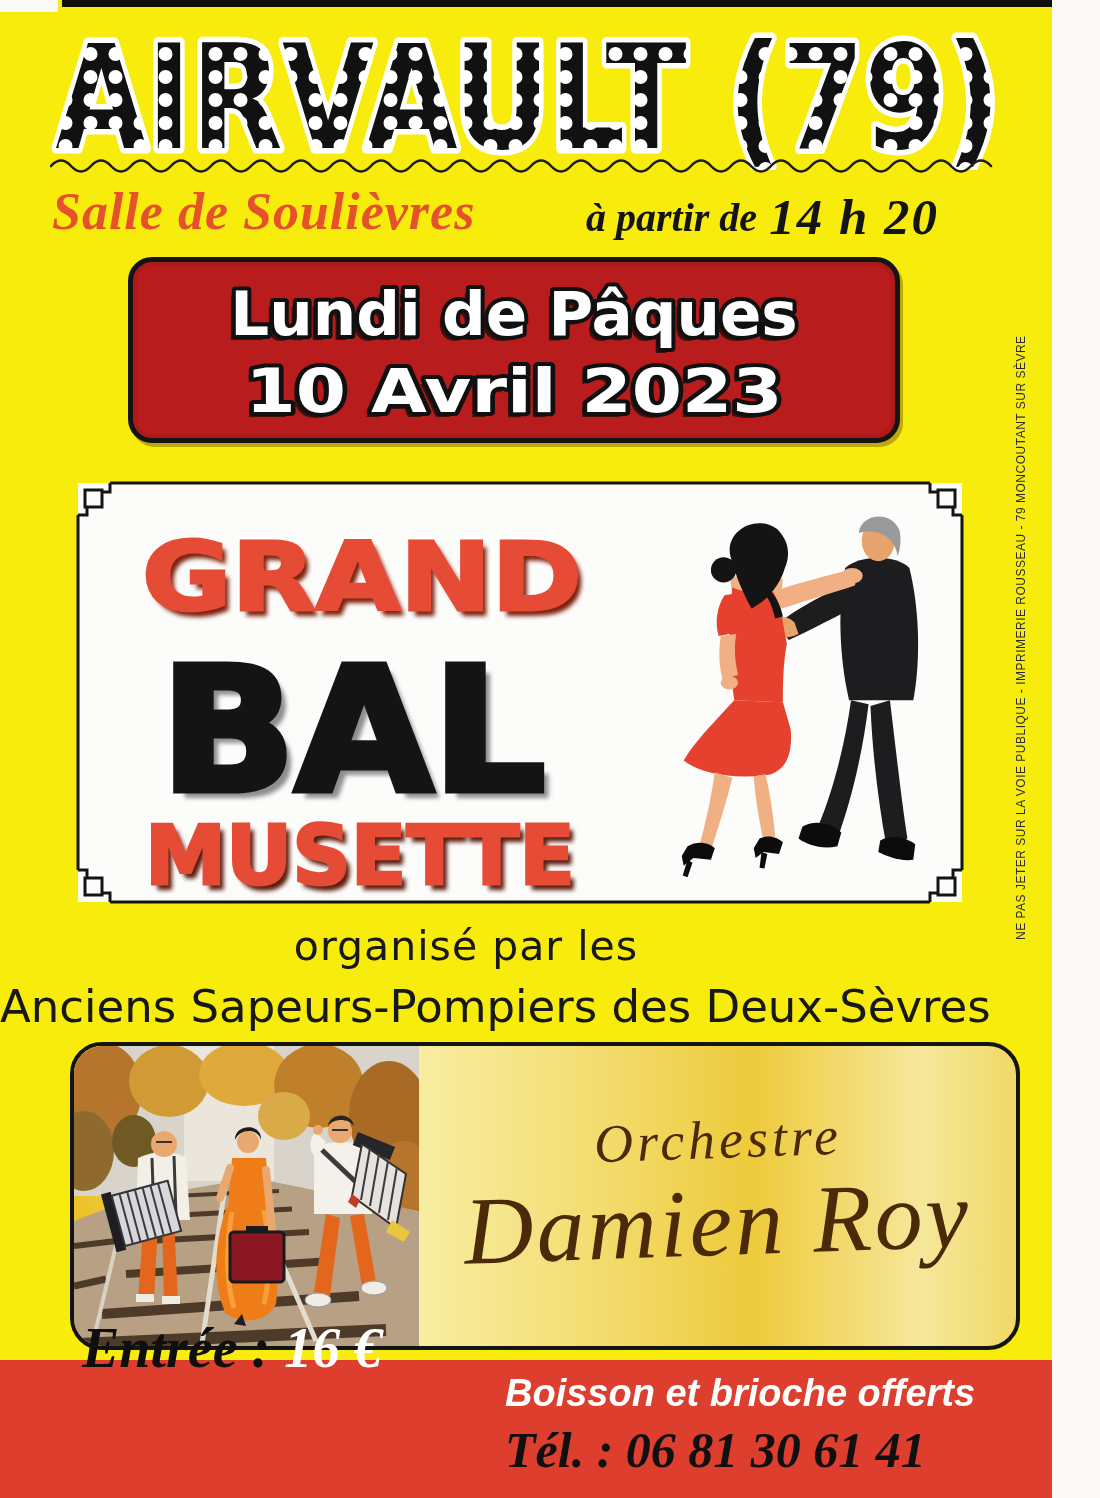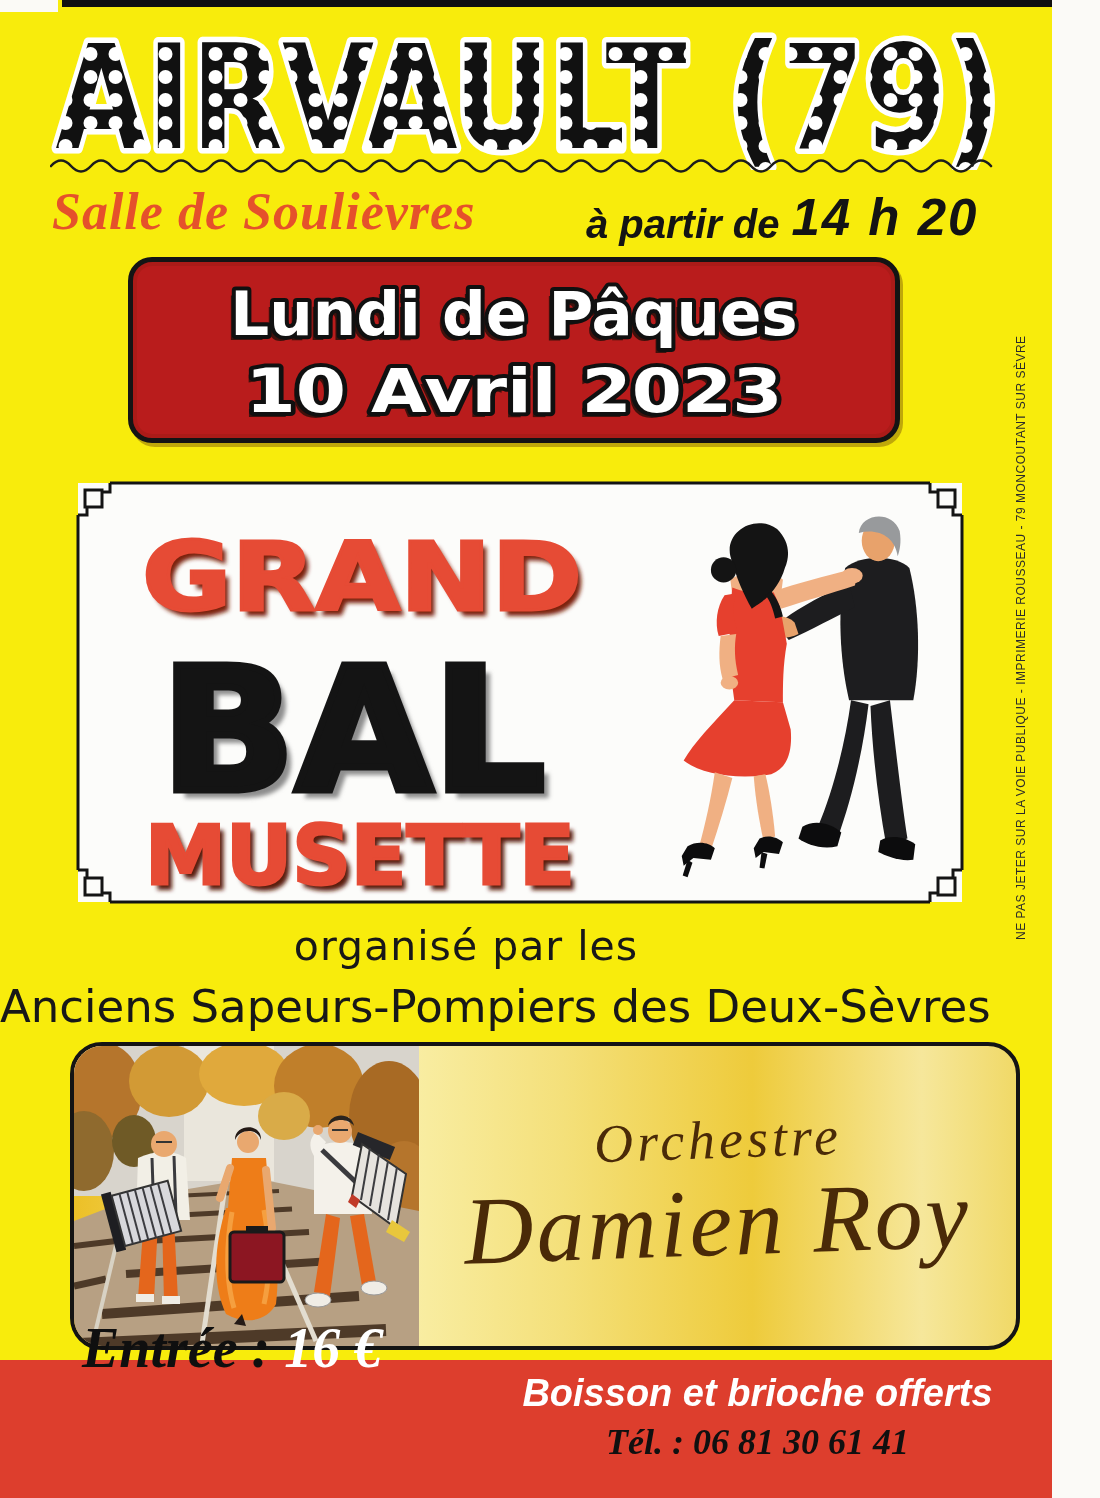--- a/index.html
+++ b/index.html
@@ -13,22 +13,22 @@
   .right-margin{position:absolute;left:1052px;top:0;width:48px;height:1498px;background:#fbfaf7;}
 
   .title-svg{position:absolute;left:28px;top:20px;width:1000px;height:150px;}
   .wave-svg{position:absolute;left:50px;top:156px;width:960px;height:18px;}
 
   .venue{
     position:absolute;left:52px;top:182px;
     font-family:"Liberation Serif",serif;font-style:italic;font-weight:bold;
     font-size:52px;color:#e5512b;letter-spacing:1px;white-space:nowrap;
   }
-  .time-row{position:absolute;left:586px;top:188px;display:flex;align-items:flex-end;gap:12px;
-    font-family:Liberation Sans, sans-serif;font-style:italic;font-weight:bold;color:#141414;white-space:nowrap;}
+  .time-row{position:absolute;left:586px;top:188px;display:flex;align-items:center;gap:12px;
+    font-family:Liberation Serif, serif;font-style:italic;font-weight:bold;color:#141414;white-space:nowrap;}
   .time-prefix{font-size:40px;}
   .time-value{font-size:51px;letter-spacing:2px;}
 
   .date-box{
     position:absolute;left:128px;top:257px;width:762px;height:176px;
     background:#b91c1c;border:5px solid #141414;border-radius:24px;
     box-shadow:inset 0 0 0 4px rgba(130,25,12,.25), 3px 4px 0 rgba(60,10,5,.30);
   }
   .date-box svg{width:100%;height:100%;display:block;}
 
@@ -56,25 +56,25 @@
   .orch-name{
     font-family:"Liberation Serif",serif;font-style:italic;font-size:96px;color:#4a2a08;
     letter-spacing:3px;transform:rotate(-2deg);line-height:1.05;margin-top:6px;white-space:nowrap;
   }
 
   .bottom-band{position:absolute;left:0;top:1360px;width:1052px;height:138px;background:#dd3e2d;}
   .price-row{position:absolute;left:82px;top:1316px;display:flex;align-items:baseline;gap:14px;
     font-family:"Liberation Serif",serif;font-weight:bold;font-style:italic;font-size:56px;white-space:nowrap;}
   .price-label{color:#0f0f0f;}
   .price-value{color:#ffffff;}
-  .footer-right{position:absolute;left:505px;top:1372px;width:505px;text-align:center;}
+  .footer-right{position:absolute;left:505px;top:1372px;width:505px;text-align:left;}
   .offer{font-family:"Liberation Sans",sans-serif;font-weight:bold;font-style:italic;
     font-size:38px;color:#ffffff;white-space:nowrap;}
   .phone{font-family:"Liberation Serif",serif;font-weight:bold;font-style:italic;
-    font-size:36px;color:#101010;margin-top:6px;white-space:nowrap;}
+    font-size:50px;color:#101010;margin-top:6px;white-space:nowrap;}
 
   .side-note{
     position:absolute;left:762px;top:672px;width:520px;height:16px;
     transform:rotate(-90deg);text-align:center;
     font-family:"Liberation Sans",sans-serif;font-size:12px;color:#2b2b2b;letter-spacing:.5px;white-space:nowrap;
   }
 </style>
 </head>
 <body>
 

